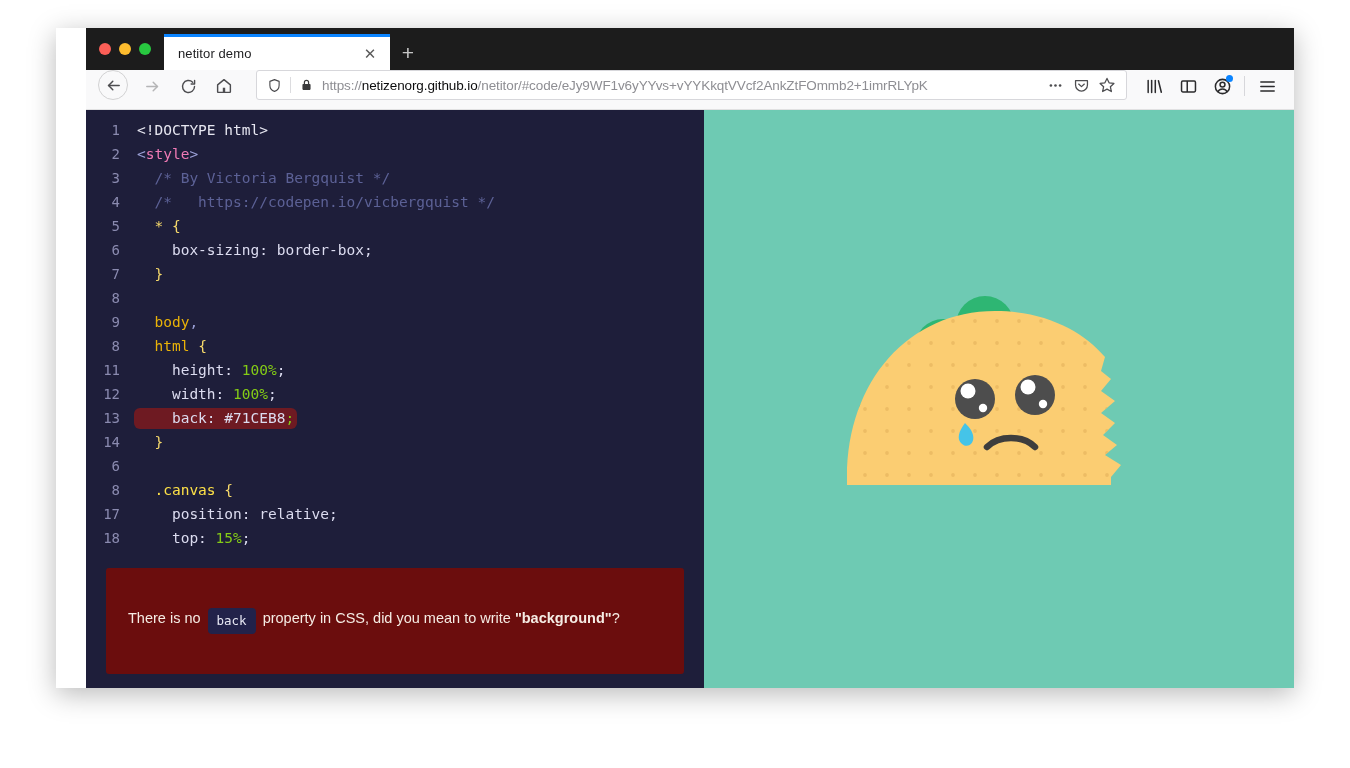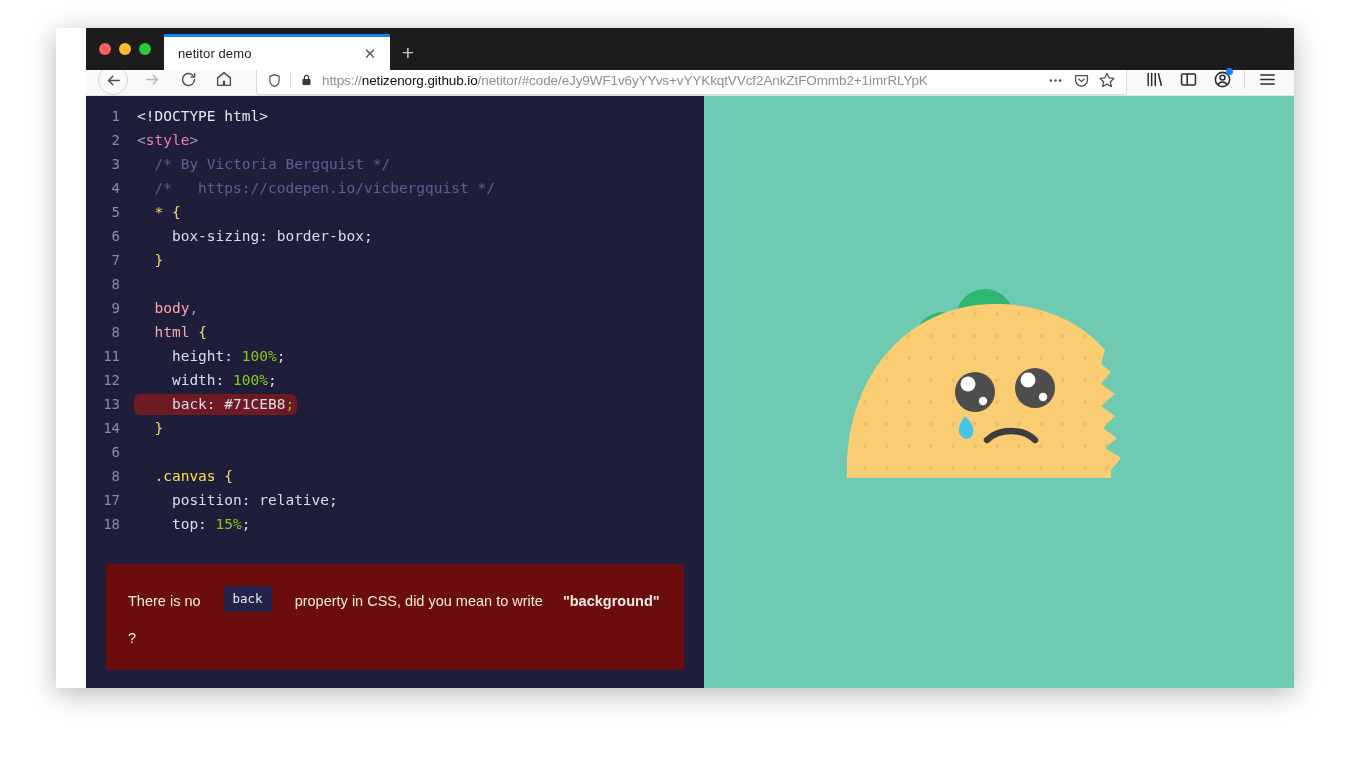--- a/index.html
+++ b/index.html
@@ -57,23 +57,23 @@
     color: #5a5a5a; font-size: 15px; line-height: 1;
   }
   #new-tab {
     width: 36px; height: 36px; flex: 0 0 auto;
     display: flex; align-items: center; justify-content: center;
     color: #c6c6c6; font-size: 21px; font-weight: 300; line-height: 1;
   }
 
   
   #navbar {
-    height: 26px; background: #f9f9fa;
+    height: 40px; background: #f9f9fa;
     border-bottom: 1px solid #e1e1e2;
-    display: flex; align-items: flex-end; flex: 0 0 auto;
+    display: flex; align-items: flex-start; flex: 0 0 auto;
     padding: 0 10px;
   }
   .nav-btn {
     width: 32px; height: 32px; margin-right: 4px;
     display: flex; align-items: center; justify-content: center;
     color: #4d4d50; flex: 0 0 auto;
   }
   .nav-btn.disabled { color: #b5b5b6; }
   #back-btn {
     border: 1px solid #d2d2d3; border-radius: 50%;
@@ -131,37 +131,37 @@
   .code-text .err-hl {
     background: #6e1a22; border-radius: 6px;
     padding: 2px 3px 3px 3px; margin-left: -3px;
   }
 
   
   .t-plain  { color: #e6e6f0; }
   .t-tag    { color: #f07ab5; }
   .t-punct  { color: #9ba0d6; }
   .t-comment{ color: #5c6196; }
-  .t-sel    { color: #fca5a5; margin-top: 24px; }
+  .t-sel    { color: #eab308; margin-top: 24px; }
   .t-class  { color: #fde047; margin-top: 24px; }
   .t-prop   { color: #dcdcf0; }
   .t-num    { color: #84cc16; }
   .t-brace  { color: #f6d96b; }
   .t-star   { color: #f6d96b; }
 
   #error-panel {
     margin: 18px 20px 18px 20px;
     background: #6b0d0d; border-radius: 3px;
     height: 106px; flex: 0 0 106px;
     display: flex; align-items: center;
     padding: 0 22px;
   }
   #error-text {
     font-size: 14.5px; color: #f5ece4; line-height: 1.4;
-    display: flex; align-items: flex-end; flex-wrap: wrap; gap: 16px;
+    display: flex; align-items: flex-start; flex-wrap: wrap; gap: 0;
   }
   #error-text .chip {
     display: inline-block; background: #22224a; color: #e8e8f4;
     font-family: "DejaVu Sans Mono", monospace; font-size: 12.5px;
     padding: 4px 9px; border-radius: 4px; margin: 0 7px;
   }
   #error-text .strong { font-weight: bold; margin-left: 4px; }
 
   #preview-pane {
     flex: 1 1 auto; background: #6ecab3;

